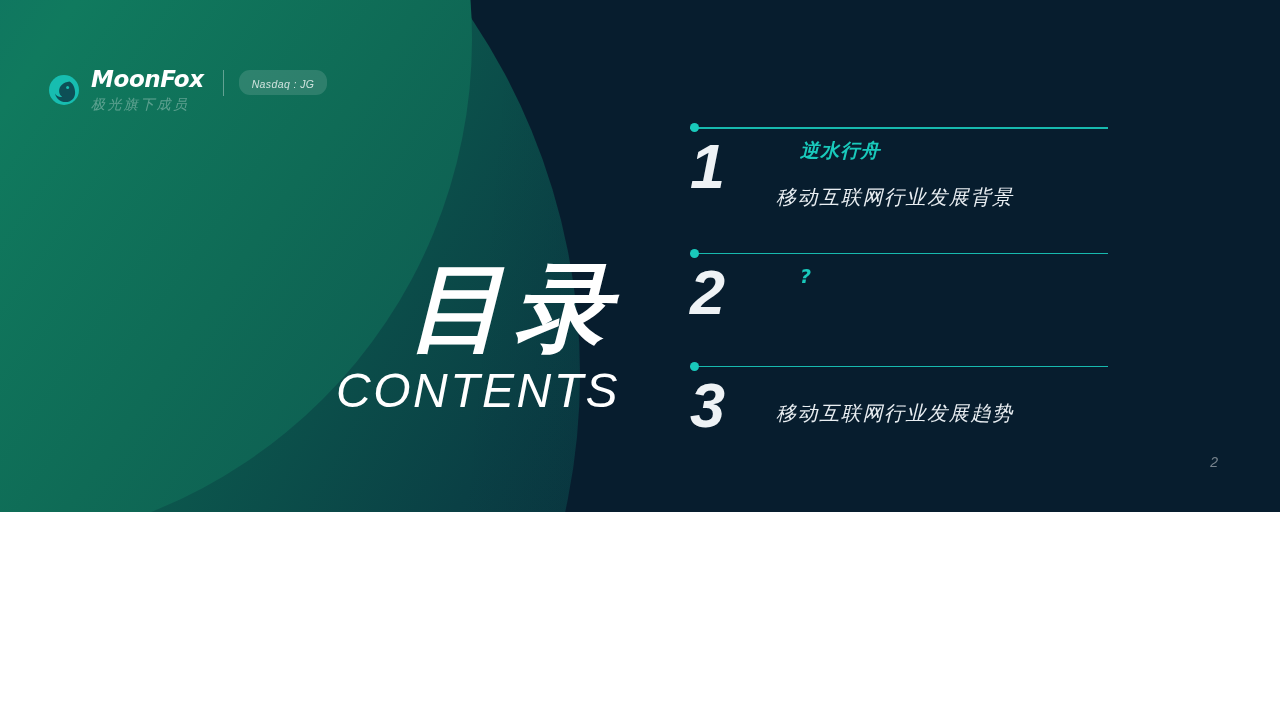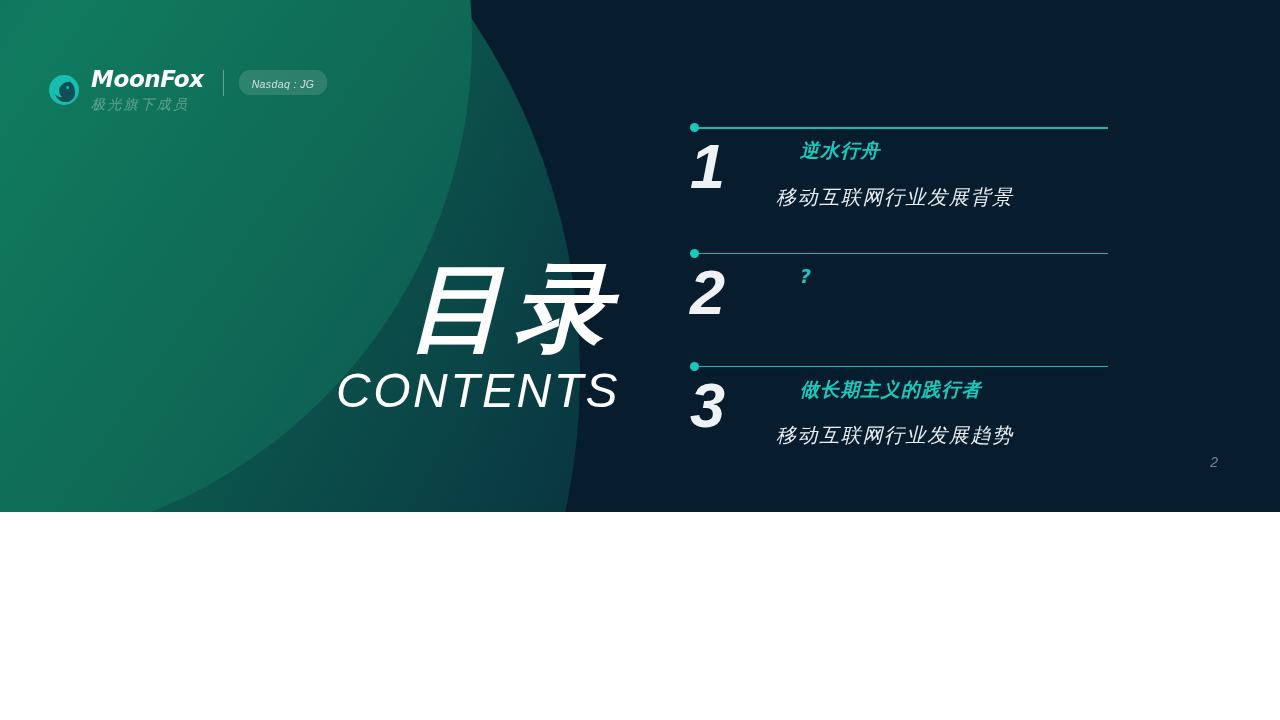--- a/index.html
+++ b/index.html
@@ -289,21 +289,20 @@
         </div>
       </div>
     </div>
 
     <div class="toc-item">
       <span class="toc-rule"></span>
       <span class="toc-dot"></span>
       <div class="toc-row">
         <div class="toc-num">3</div>
         <div class="toc-text">
-          <div class="toc-title">做长期主义的践行者</div>
           <div class="toc-desc">移动互联网行业发展趋势</div>
         </div>
       </div>
     </div>
 
   </div>
 
   <div class="page-num">2</div>
 
 </div>

